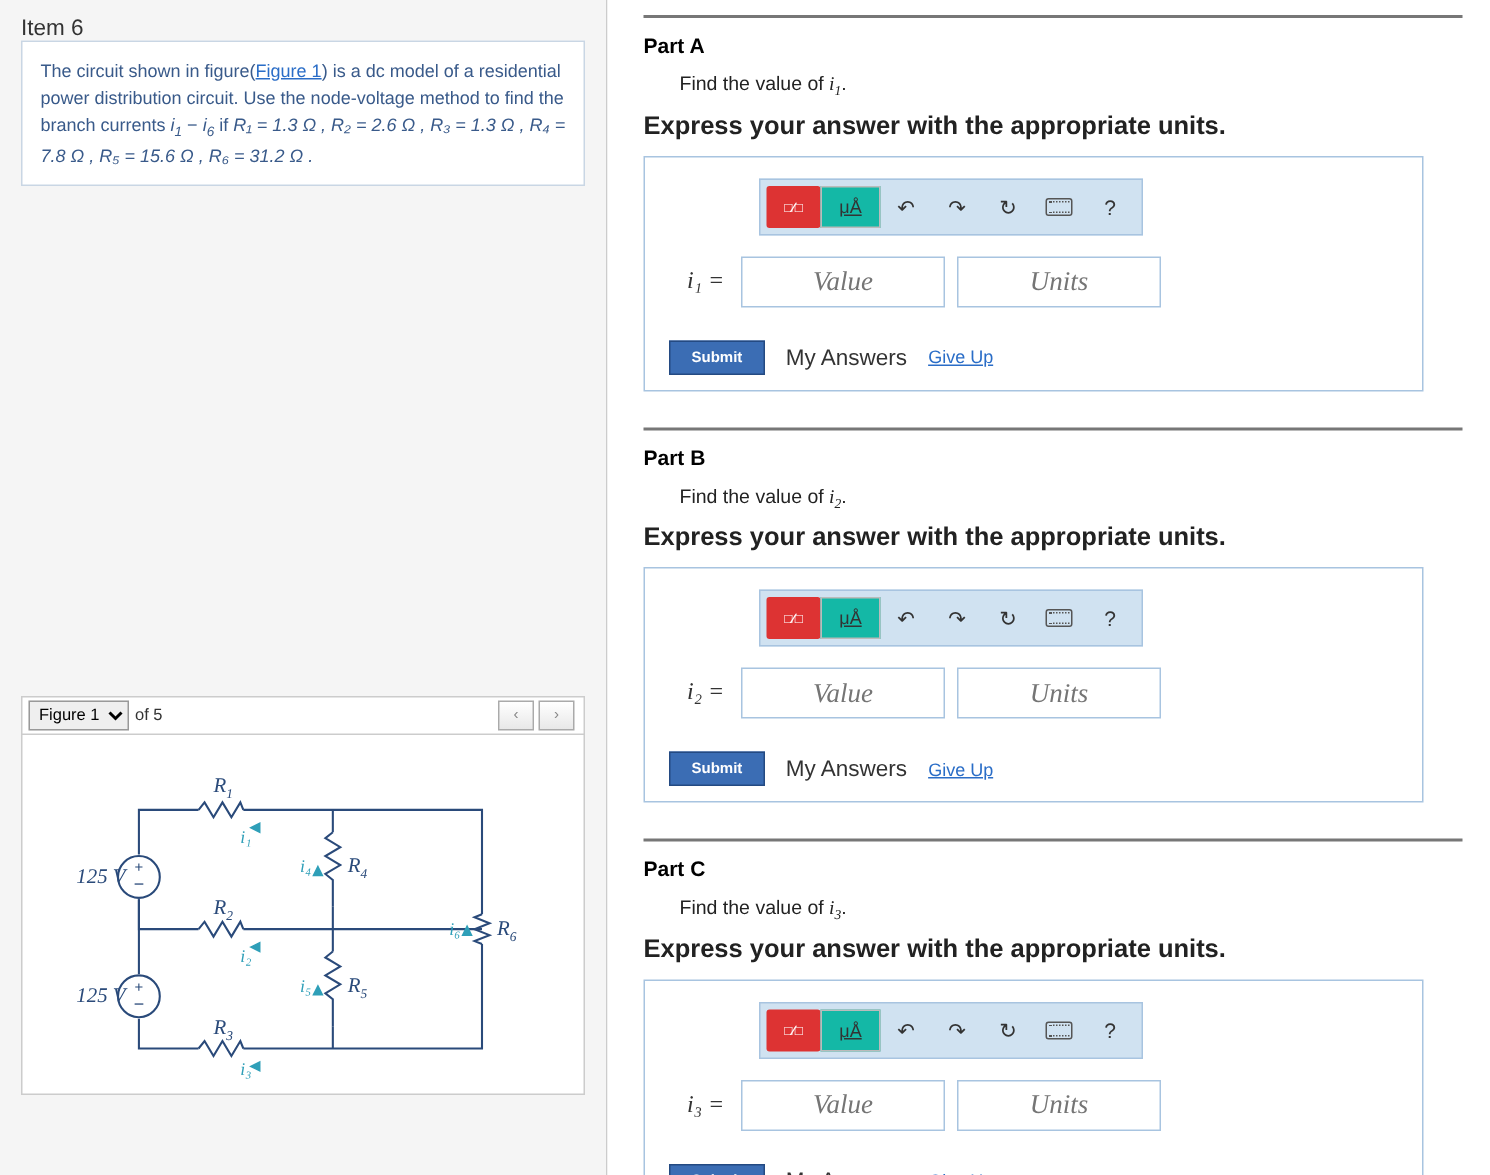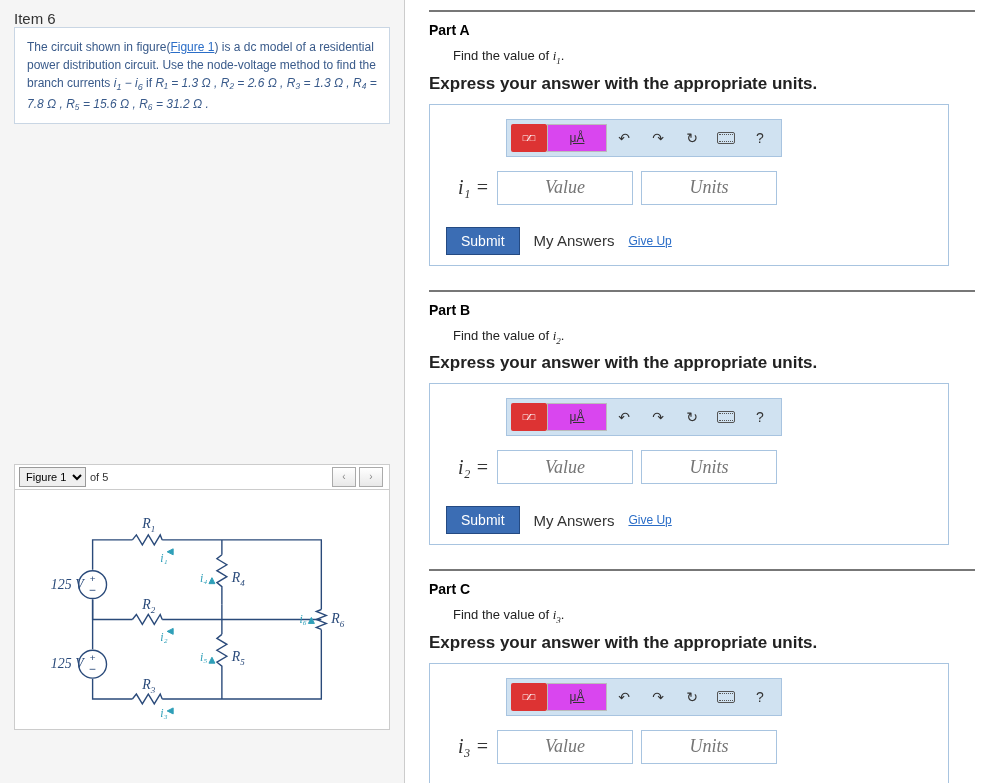--- a/index.html
+++ b/index.html
@@ -107,37 +107,37 @@
   }
   .tool-btn.primary {
     background: #d33;
     color: #fff;
     border-radius: 2px;
     font-size: 11px;
     font-weight: bold;
     width: 36px;
   }
   .tool-btn.units {
-    background: #d946ef;
+    background: #14b8a6;
     border: 1px solid #bbb;
-    width: 60px;
+    width: 40px;
     font-size: 12px;
     text-decoration: underline;
   }
   .answer-row {
     display: flex;
     align-items: center;
     gap: 8px;
     margin-left: 12px;
     margin-bottom: 14px;
   }
   .answer-var {
     font-style: italic;
     font-family: 'Times New Roman', serif;
-    font-size: 20px;
+    font-size: 16px;
     color: #333;
     min-width: 28px;
   }
   .answer-input {
     border: 1px solid #a8c4e0;
     width: 136px;
     height: 34px;
     font-size: 18px;
     font-style: italic;
     font-family: 'Times New Roman', serif;
@@ -148,22 +148,22 @@
     display: flex;
     align-items: center;
     gap: 14px;
     margin-left: 0;
     padding-top: 8px;
   }
   .submit-btn {
     background: #3b6db4;
     color: #fff;
     border: 1px solid #244a82;
-    font-weight: normal;
-    font-size: 14px;
+    font-weight: bold;
+    font-size: 10px;
     padding: 5px 14px;
     cursor: pointer;
     text-align: right;
   }
   .link-my { color: #333; font-size: 15px; cursor: pointer; }
   .link-give { color: #2a6dc7; text-decoration: underline; font-size: 12px; cursor: pointer; }
   sub { font-size: 9px; }
   .kbd-icon {
     display:inline-block;border:1px solid #555;border-radius:2px;
     width:18px;height:12px;position:relative;

